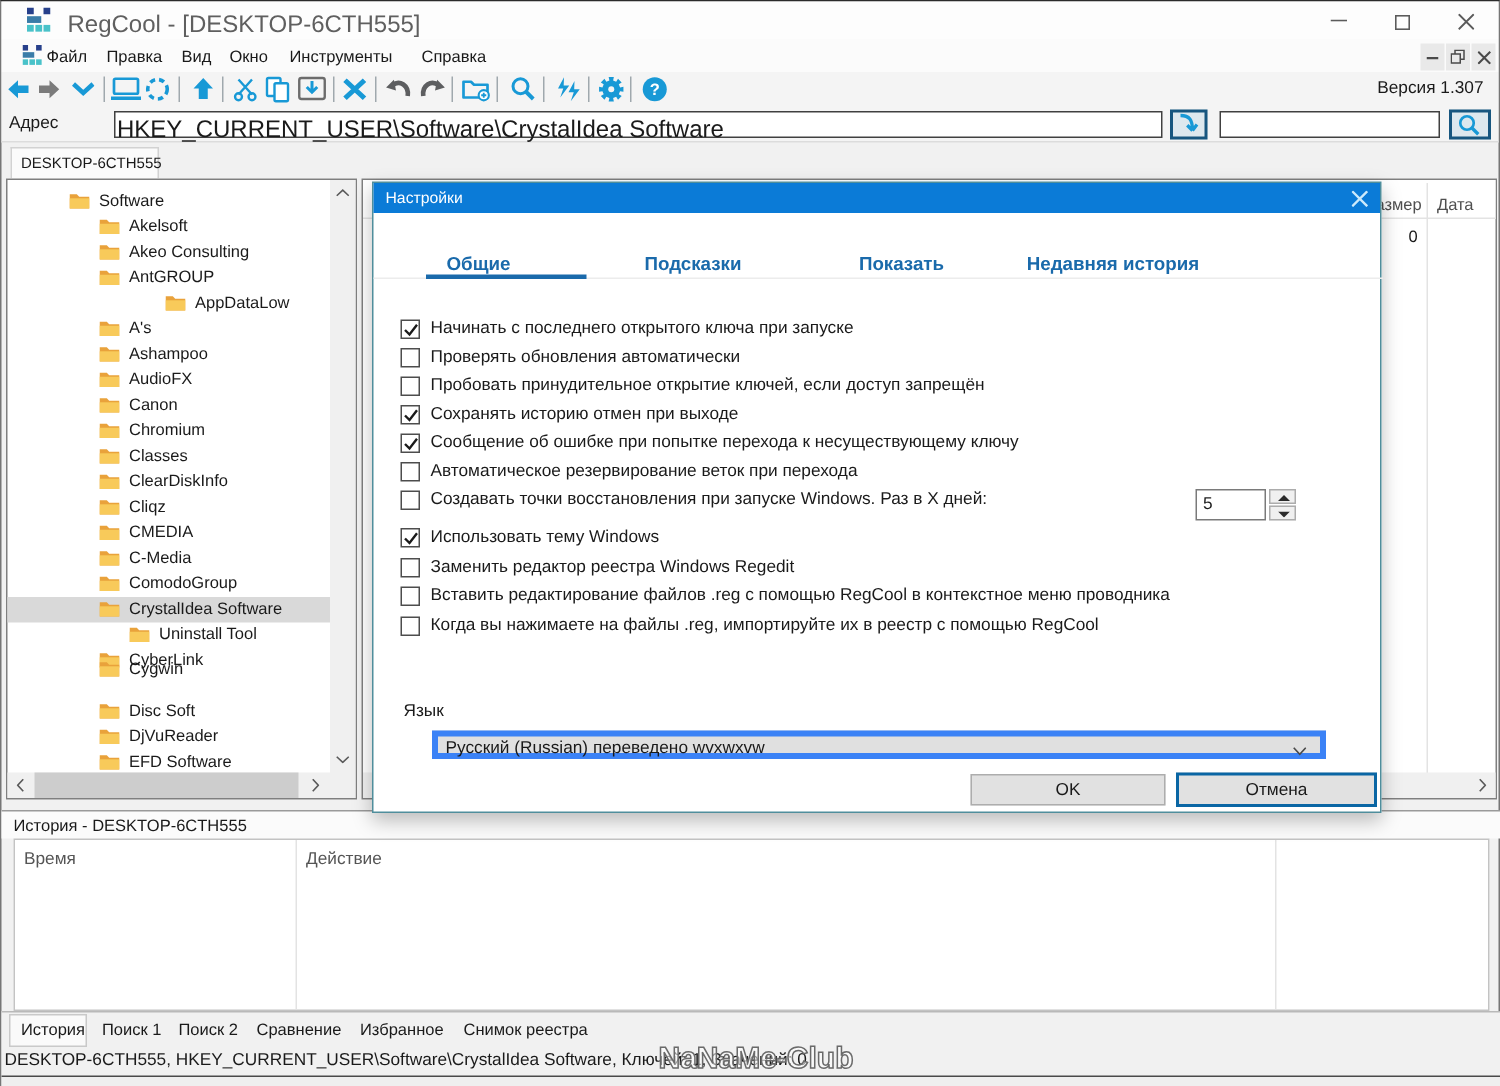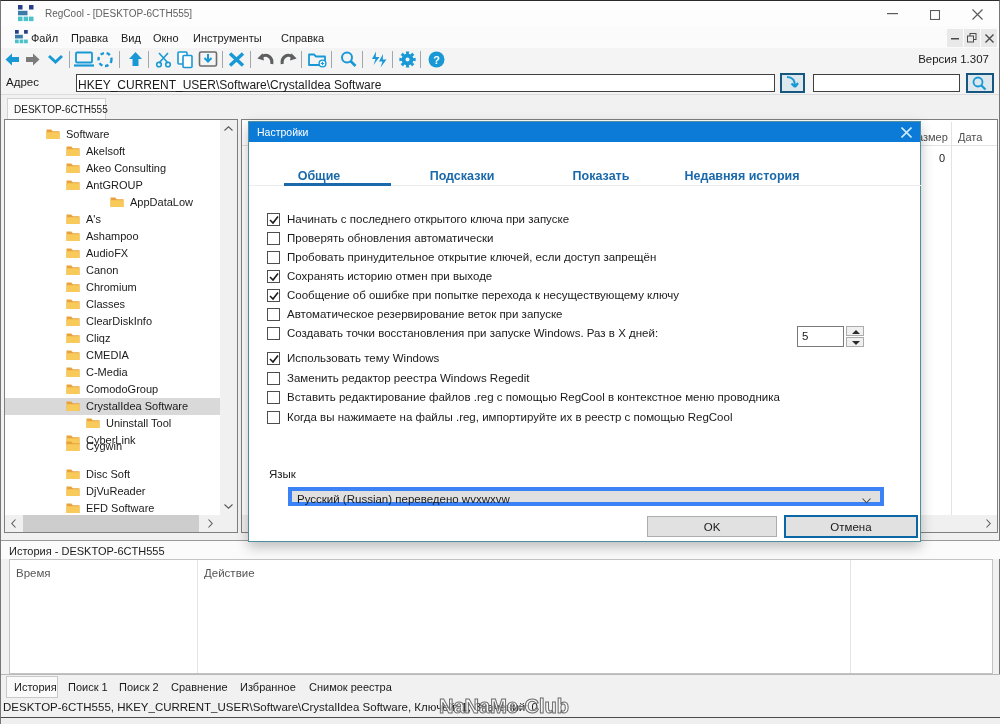--- a/index.html
+++ b/index.html
@@ -7,21 +7,21 @@
   body { font-family:"Liberation Sans", sans-serif; background:#f1f1f1; position:relative;
          -webkit-font-smoothing:antialiased; }
   .abs { position:absolute; }
   .txt { color:#1a1a1a; font-size:11.5px; white-space:nowrap; }
 
   
   #win { position:absolute; left:0; top:0; width:1000px; height:724px;
          border-top:1px solid #2b2b2b; border-left:1px solid #767676; border-right:1px solid #767676; background:#f1f1f1;}
 
   #titlebar { position:absolute; left:0; top:0; width:100%; height:25px; background:#fdfdfd; }
-  #titletxt { position:absolute; left:44px; top:7px; font-size:10px; color:#5f5f5f; }
+  #titletxt { position:absolute; left:44px; top:7px; font-size:16px; color:#5f5f5f; }
 
   #menubar { position:absolute; left:0; top:25px; width:100%; height:22px; background:#fbfbfb; }
   .menuitem { position:absolute; top:6px; font-size:11px; color:#1a1a1a; }
 
   #toolbar { position:absolute; left:0; top:47px; width:100%; height:24px; background:#f4f4f4; }
   .tsep { position:absolute; top:3px; width:1px; height:17px; background:#9fa8ad; }
   .ticon { position:absolute; top:2px; }
 
   #addrrow { position:absolute; left:0; top:71px; width:100%; height:23px; background:#f4f4f4; border-bottom:1px solid #dcdcdc;}
   .field { position:absolute; background:#fff; border:1px solid #404040; }
@@ -208,21 +208,21 @@
     <svg class="ticon" style="left:426px;" width="19" height="19" viewBox="0 0 19 19">
       <circle cx="9.5" cy="9.5" r="8" fill="#1899d6"></circle>
       <text x="9.5" y="13.5" font-family="Liberation Sans" font-size="11" font-weight="bold" fill="#fff" text-anchor="middle">?</text>
     </svg>
     <div class="abs txt" style="right:10px; top:5px;">Версия 1.307</div>
   </div>
 
   <div id="addrrow">
     <div class="abs txt" style="left:5px; top:4px;">Адрес</div>
     <div class="field" style="left:75px; top:2px; width:699px; height:18px;">
-      <div class="txt" style="position:absolute; left:1px; top:3px; font-size:12px;">HKEY_CURRENT_USER\Software\CrystalIdea Software</div>
+      <div class="txt" style="position:absolute; left:1px; top:3px; font-size:16px;">HKEY_CURRENT_USER\Software\CrystalIdea Software</div>
     </div>
     <div class="bluebtn" style="left:779px; top:1px; width:25px; height:20px;">
       <svg width="21" height="16" viewBox="0 0 21 16">
           <path d="M5 2 C11 2, 13 5, 13 12 M13 12 L9.5 8.5 M13 12 L16 8" fill="none" stroke="#1899d6" stroke-width="2.2"></path>
         </svg>
     </div>
     <div class="field" style="left:812px; top:2px; width:147px; height:18px;"></div>
     <div class="bluebtn" style="left:965px; top:1px; width:28px; height:20px;">
       <svg width="24" height="16" viewBox="0 0 24 16">
         <circle cx="10" cy="7" r="4.5" fill="none" stroke="#1899d6" stroke-width="1.8"></circle>
@@ -495,21 +495,21 @@
       </div>
     <div class="cbrow" style="left:18px; top:167px;">
         <span class="cbox"></span>
         <svg class="abs" style="left:2px; top:2px;" width="10" height="10">
           <path d="M1 5 L4 8 L9 1.5" fill="none" stroke="#1a1a1a" stroke-width="1.6"></path>
         </svg>
         <span class="cbtxt">Сообщение об ошибке при попытке перехода к несуществующему ключу</span>
       </div>
     <div class="cbrow" style="left:18px; top:186px;">
         <span class="cbox"></span>
-        <span class="cbtxt">Автоматическое резервирование веток при запуске</span>
+        <span class="cbtxt">Автоматическое резервирование веток при перехода</span>
       </div>
     <div class="cbrow" style="left:18px; top:205px;">
         <span class="cbox"></span>
         <span class="cbtxt">Создавать точки восстановления при запуске Windows. Раз в X дней:</span>
       </div>
     <div class="cbrow" style="left:18px; top:230px;">
         <span class="cbox"></span>
         <svg class="abs" style="left:2px; top:2px;" width="10" height="10">
           <path d="M1 5 L4 8 L9 1.5" fill="none" stroke="#1a1a1a" stroke-width="1.6"></path>
         </svg>

